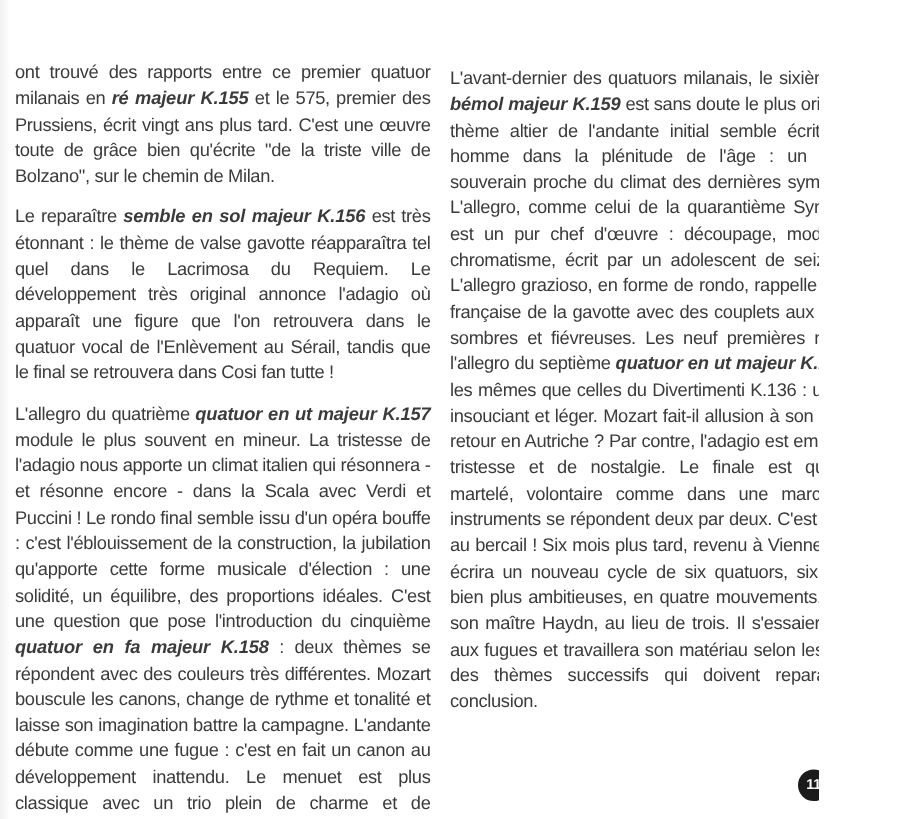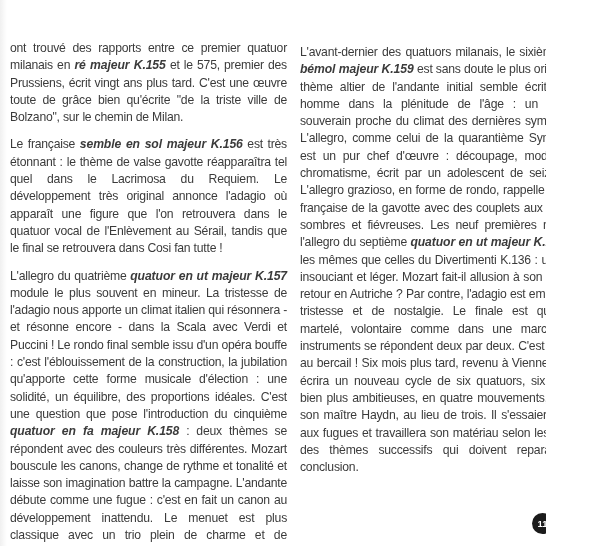--- a/index.html
+++ b/index.html
@@ -59,21 +59,21 @@
     font-weight: 700;
     letter-spacing: 0;
   }
 </style>
 </head>
 <body>
 
 <div class="page">
   <div class="col col-left">
       <p class="para"><span>ont trouvé des rapports entre ce premier quatuor milanais en </span><em>ré majeur K.155</em><span> et le 575, premier des Prussiens, écrit vingt ans plus tard. C'est une œuvre toute de grâce bien qu'écrite "de la triste ville de Bolzano", sur le chemin de Milan.</span></p>
-      <p class="para"><span>Le française </span><em>semble en sol majeur K.156</em><span> est très étonnant : le thème de valse gavotte réapparaîtra tel quel dans le Lacrimosa du Requiem. Le développement très original annonce l'adagio où apparaît une figure que l'on retrouvera dans le quatuor vocal de l'Enlèvement au Sérail, tandis que le final se retrouvera dans Cosi fan tutte !</span></p>
+      <p class="para"><span>Le reparaître </span><em>semble en sol majeur K.156</em><span> est très étonnant : le thème de valse gavotte réapparaîtra tel quel dans le Lacrimosa du Requiem. Le développement très original annonce l'adagio où apparaît une figure que l'on retrouvera dans le quatuor vocal de l'Enlèvement au Sérail, tandis que le final se retrouvera dans Cosi fan tutte !</span></p>
       <p class="para"><span>L'allegro du quatrième </span><em>quatuor en ut majeur K.157</em><span> module le plus souvent en mineur. La tristesse de l'adagio nous apporte un climat italien qui résonnera - et résonne encore - dans la Scala avec Verdi et Puccini ! Le rondo final semble issu d'un opéra bouffe : c'est l'éblouissement de la construction, la jubilation qu'apporte cette forme musicale d'élection : une solidité, un équilibre, des proportions idéales. C'est une question que pose l'introduction du cinquième </span><em>quatuor en fa majeur K.158</em><span> : deux thèmes se répondent avec des couleurs très différentes. Mozart bouscule les canons, change de rythme et tonalité et laisse son imagination battre la campagne. L'andante débute comme une fugue : c'est en fait un canon au développement inattendu. Le menuet est plus classique avec un trio plein de charme et de fraîcheur.</span></p>
     </div>
   <div class="col col-right">
       <p class="para"><span>L'avant-dernier des quatuors milanais, le sixième en </span><em>si bémol majeur K.159</em><span> est sans doute le plus original. Le thème altier de l'andante initial semble écrit par un homme dans la plénitude de l'âge : un équilibre souverain proche du climat des dernières symphonies. L'allegro, comme celui de la quarantième Symphonie, est un pur chef d'œuvre : découpage, modulations, chromatisme, écrit par un adolescent de seize ans ! L'allegro grazioso, en forme de rondo, rappelle la forme française de la gavotte avec des couplets aux couleurs sombres et fiévreuses. Les neuf premières notes de l'allegro du septième </span><em>quatuor en ut majeur K.160</em><span> sont les mêmes que celles du Divertimenti K.136 : un thème insouciant et léger. Mozart fait-il allusion à son prochain retour en Autriche ? Par contre, l'adagio est empreint de tristesse et de nostalgie. Le finale est quasiment martelé, volontaire comme dans une marche. Les instruments se répondent deux par deux. C'est le retour au bercail ! Six mois plus tard, revenu à Vienne, Mozart écrira un nouveau cycle de six quatuors, six œuvres bien plus ambitieuses, en quatre mouvements, comme son maître Haydn, au lieu de trois. Il s'essaiera même aux fugues et travaillera son matériau selon les canons des thèmes successifs qui doivent reparaître en conclusion.</span></p>
     </div>
   <div class="page-badge">
     <span>11</span>
   </div>
 </div>
 

